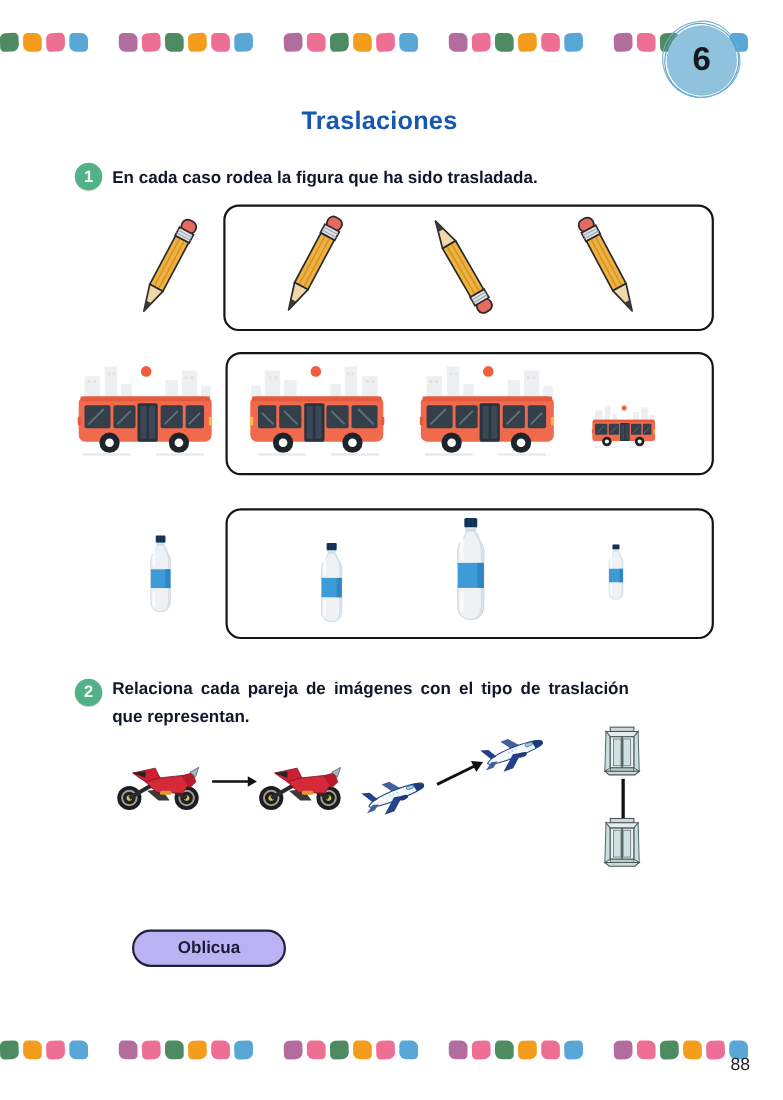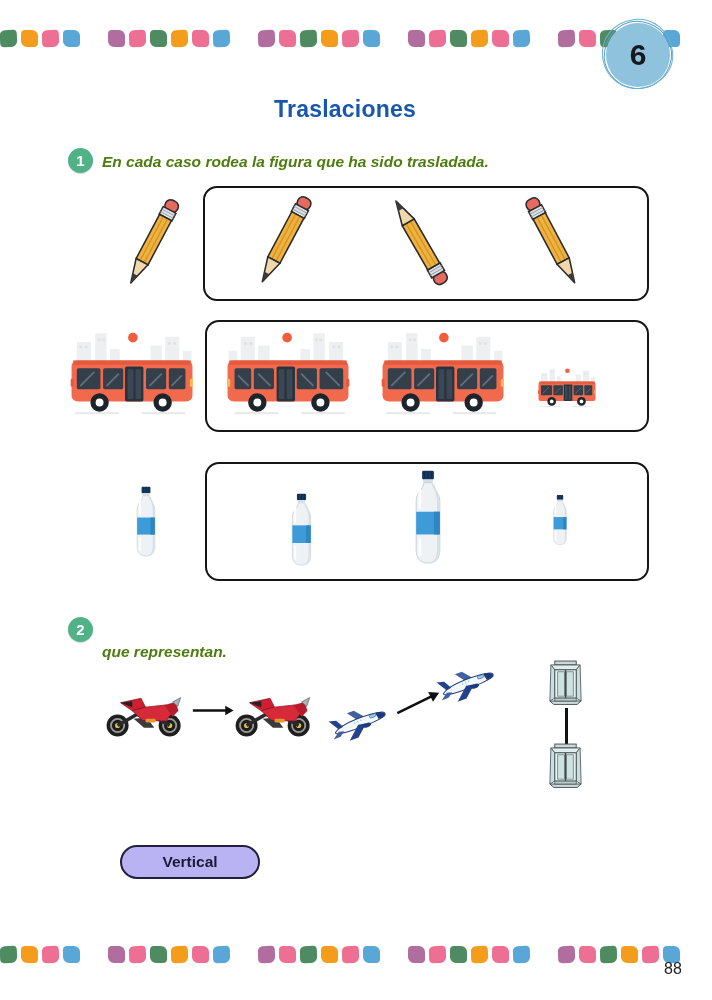--- a/index.html
+++ b/index.html
@@ -22,21 +22,21 @@
               border-radius:48% 52% 50% 50%/51% 49% 52% 48%;transform:rotate(9deg);}
   .unit-badge::after{content:"";position:absolute;inset:-4px -3px -2px -4px;border:1.4px solid #6fb0d2;
               border-radius:50% 48% 52% 50%/49% 53% 47% 51%;transform:rotate(-8deg);}
 
   .page-title{position:absolute;left:0;right:22px;top:96px;text-align:center;
               font-size:23px;font-weight:bold;color:#1757ae;letter-spacing:0.2px;}
 
   .ex-circle{position:absolute;width:25px;height:25px;border-radius:50%;background:#52b287;
              color:#ffffff;font-weight:bold;font-size:15px;display:flex;align-items:center;
              justify-content:center;box-shadow:0 1px 0 rgba(0,0,0,0.15);}
-  .ex-prompt{position:absolute;font-size:15.5px;font-weight:bold;color:#4d7c0f;line-height:25px;font-style:italic;}
+  .ex-prompt{position:absolute;font-size:15.5px;font-weight:bold;color:#0f172a;line-height:25px;}
   .ws1{word-spacing:3px;}
 
   .answer-box{position:absolute;border:2.5px solid #151515;border-radius:14px;background:transparent;}
 
   .fig{position:absolute;display:flex;align-items:center;justify-content:center;}
   .fig svg{display:block;}
   .mirror svg{transform:scaleX(-1);}
 
   .rot28 svg{transform:rotate(28deg);}
   .rot150 svg{transform:rotate(150deg);}
@@ -324,20 +324,21 @@
     </div>
   <div class="fig" style="left:549px;top:494px;width:22px;height:54px;">
       <svg width="22" height="54">
         <use href="#sym-bottle"></use>
       </svg>
     </div>
 
   <div class="ex-circle" style="left:68px;top:617px;">
     <span>2</span>
   </div>
+  <div class="ex-prompt ws1" style="left:102px;top:614px;width:545px;">Relaciona cada pareja de imágenes con el tipo de traslación</div>
   <div class="ex-prompt" style="left:102px;top:639px;width:545px;">que representan.</div>
 
   <div class="fig" style="left:100px;top:686px;width:88px;height:54px;">
       <svg width="88" height="54">
         <use href="#sym-moto"></use>
       </svg>
     </div>
   <div class="fig" style="left:192px;top:704px;width:42px;height:13px;">
       <svg width="42" height="13">
         <use href="#sym-arrow"></use>
@@ -371,18 +372,18 @@
       </svg>
     </div>
   <div class="vline" style="left:565px;top:708px;height:36px;"></div>
   <div class="fig" style="left:546px;top:742px;width:39px;height:47px;">
       <svg width="39" height="47">
         <use href="#sym-elevator"></use>
       </svg>
     </div>
 
   <div class="option-btn" style="left:120px;width:140px;">
-    <span>Vertical</span>
+    <span>Oblicua</span>
   </div>
 
   <div class="page-number">88</div>
 
 </div>
 
 </body></html>

